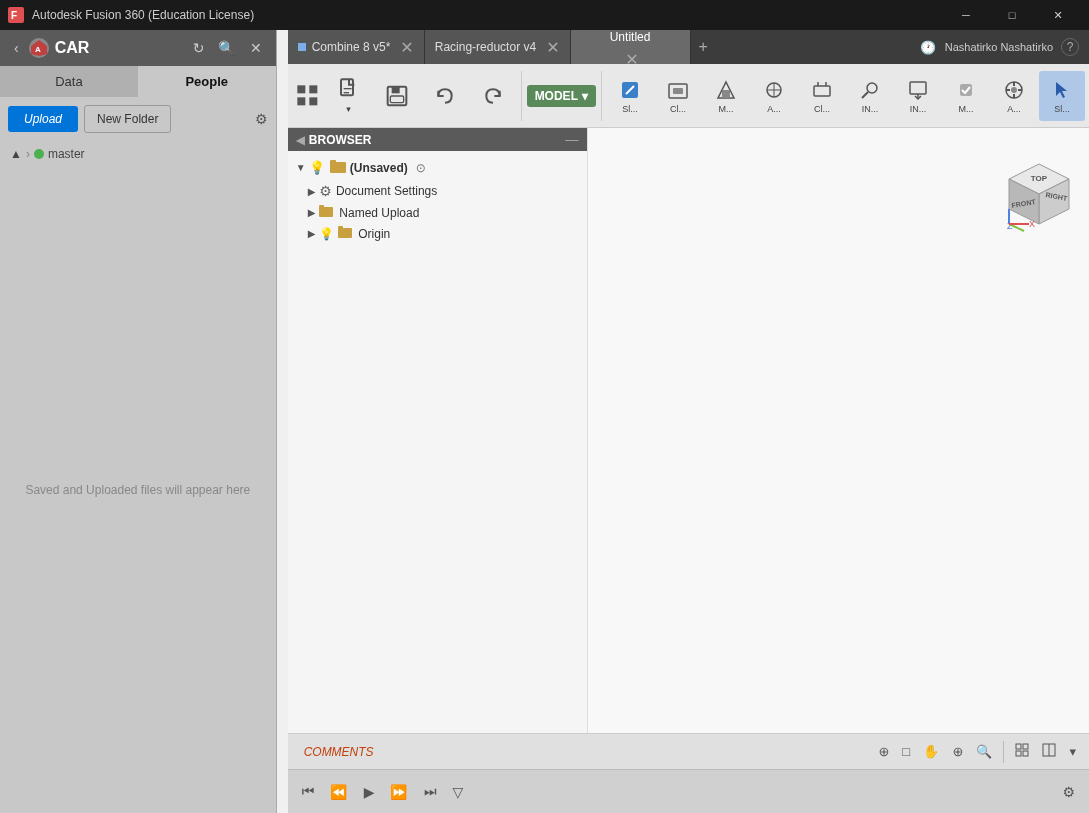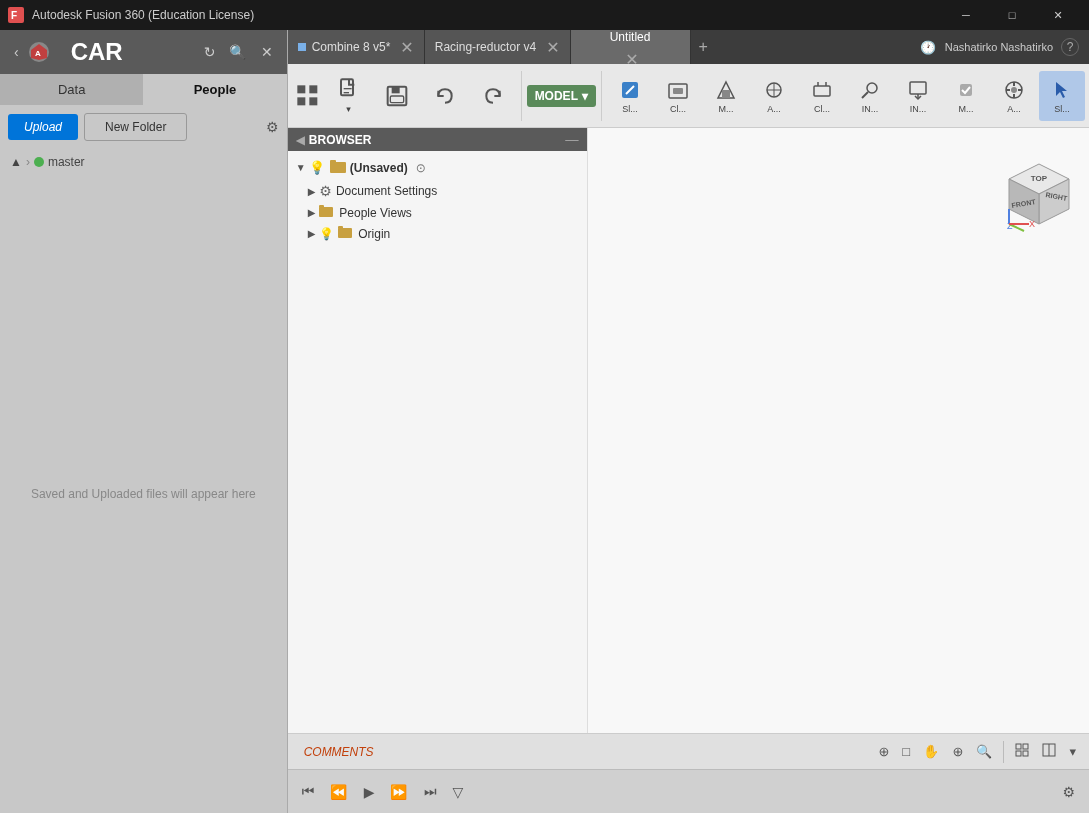--- a/index.html
+++ b/index.html
@@ -20,45 +20,45 @@
 
     
     .left-panel {
       width: 400px; background: #c8c8c8; display: flex; flex-direction: column; border-right: 1px solid #aaa;
     }
     .left-panel-header {
       display: flex; align-items: center; background: #5a5a5a; padding: 8px 10px; gap: 6px;
     }
     .header-nav-btn { background: transparent; border: none; color: #ccc; cursor: pointer; font-size: 14px; padding: 2px 4px; }
     .header-logo { width: 20px; height: 20px; background: #888; border-radius: 50%; display: flex; align-items: center; justify-content: center; color: #fff; font-size: 9px; }
-    .header-title { color: white; font-size: 24px; font-weight: bold; flex: 1; margin-left: 16px; }
+    .header-title { color: white; font-size: 16px; font-weight: bold; flex: 1; }
     .header-actions { display: flex; gap: 6px; }
     .header-action-btn { background: transparent; border: none; color: #ccc; cursor: pointer; font-size: 14px; padding: 2px 4px; }
 
     .tab-bar { display: flex; background: #5a5a5a; }
     .tab-btn {
       flex: 1; padding: 8px; border: none; background: #b0b0b0; color: #333; cursor: pointer; font-size: 13px;
     }
     .tab-btn.active { background: #c8c8c8; color: #111; font-weight: 600; }
 
     .upload-row { display: flex; align-items: center; padding: 8px; gap: 6px; background: #c8c8c8; }
     .upload-btn { background: #0074d9; color: white; border: none; padding: 6px 16px; border-radius: 3px; cursor: pointer; font-size: 12px; font-style: italic; }
-    .new-folder-btn { background: transparent; border: 1px solid #999; color: #333; padding: 6px 20px; border-radius: 3px; cursor: pointer; font-size: 12px; }
+    .new-folder-btn { background: transparent; border: 1px solid #999; color: #333; padding: 6px 12px; border-radius: 3px; cursor: pointer; font-size: 12px; }
     .settings-btn { background: transparent; border: none; color: #555; cursor: pointer; font-size: 14px; margin-left: auto; }
 
     .breadcrumb { display: flex; align-items: center; padding: 6px 10px; gap: 4px; font-size: 12px; color: #444; }
     .breadcrumb-item { color: #444; cursor: pointer; }
     .breadcrumb-sep { color: #888; }
     .branch-indicator { display: flex; align-items: center; gap: 4px; }
     .branch-dot { width: 10px; height: 10px; background: #4caf50; border-radius: 50%; }
 
     .empty-area { flex: 1; display: flex; align-items: center; justify-content: center; color: #888; font-size: 12px; text-align: center; padding: 20px; }
 
     
-    .right-area { flex: 1; display: flex; flex-direction: column; background: #f0f0f0; }
+    .right-area { flex: 1; display: flex; flex-direction: column; background: #f0f0f0; padding-left: 11px; }
 
     
     .tab-strip {
       display: flex; align-items: center; background: #3c3c3c; height: 34px; overflow: hidden;
     }
     .doc-tab {
       display: flex; align-items: center; padding: 0 10px; height: 34px; background: #555; color: #ddd;
       cursor: pointer; font-size: 12px; border-right: 1px solid #333; gap: 6px; min-width: 120px;
     }
     .doc-tab.active { background: #6a6a6a; color: white; flex-direction: column; }
@@ -362,21 +362,21 @@
           </div>
 
           <div class="tree-item" style="padding-left:20px;">
             <span style="font-size:10px;color:#555;">▶</span>
             <span>
               <svg width="14" height="12" viewBox="0 0 14 12">
                 <rect x="0" y="2" width="14" height="10" rx="1" fill="#c8a040"></rect>
                 <rect x="0" y="0" width="5" height="3" rx="1" fill="#c8a040"></rect>
               </svg>
             </span>
-            <span style="font-size:12px;color:#333;margin-left:2px;">People Views</span>
+            <span style="font-size:12px;color:#333;margin-left:2px;">Named Upload</span>
           </div>
 
           <div class="tree-item" style="padding-left:20px;">
             <span style="font-size:10px;color:#555;">▶</span>
             <span style="color:#e8c840;font-size:12px;">💡</span>
             <span>
               <svg width="14" height="12" viewBox="0 0 14 12">
                 <rect x="0" y="2" width="14" height="10" rx="1" fill="#c8a040"></rect>
                 <rect x="0" y="0" width="5" height="3" rx="1" fill="#c8a040"></rect>
               </svg>

